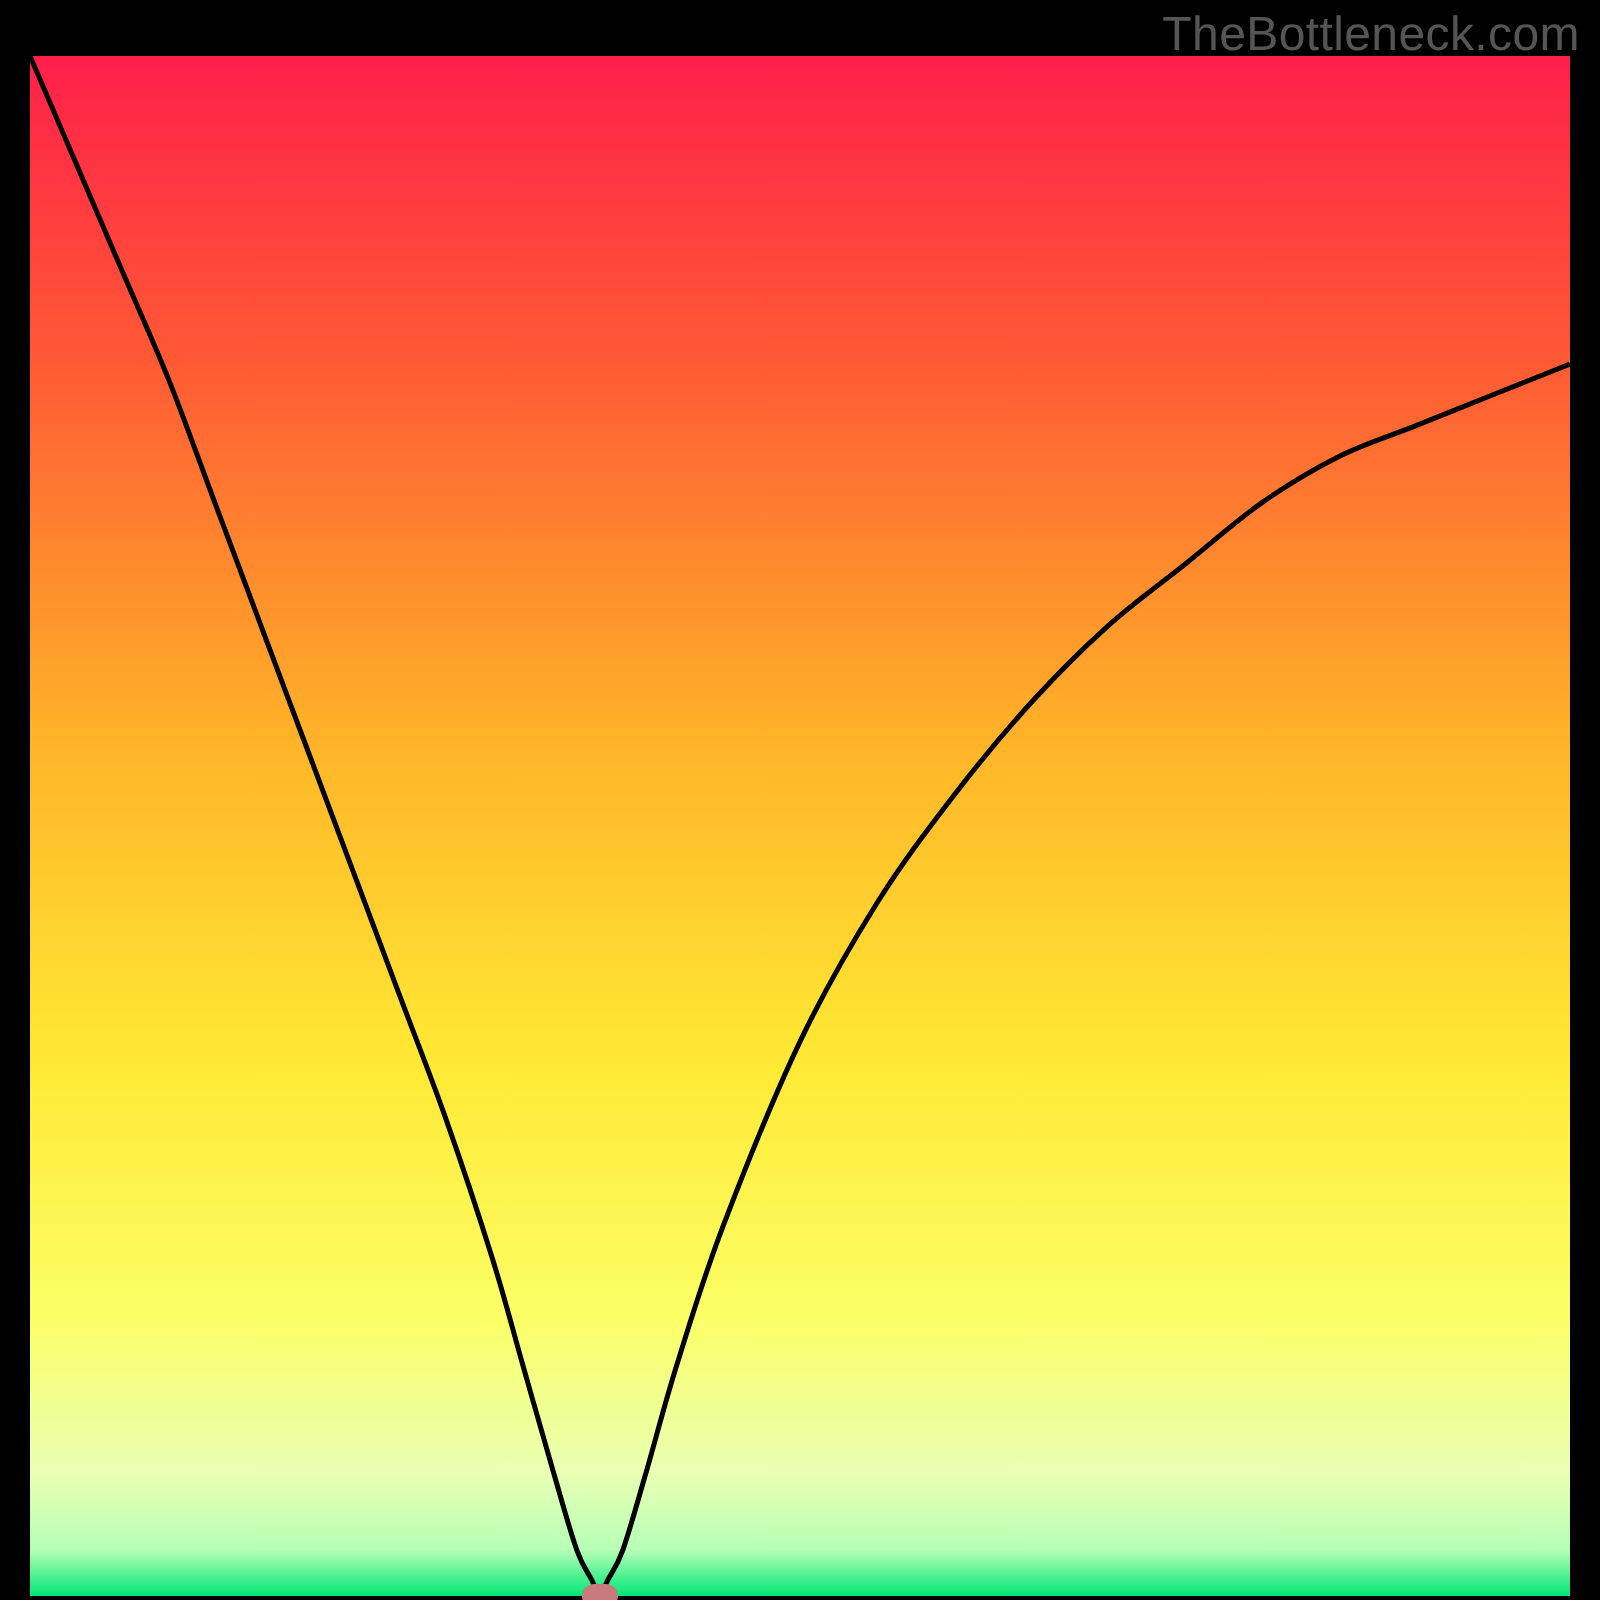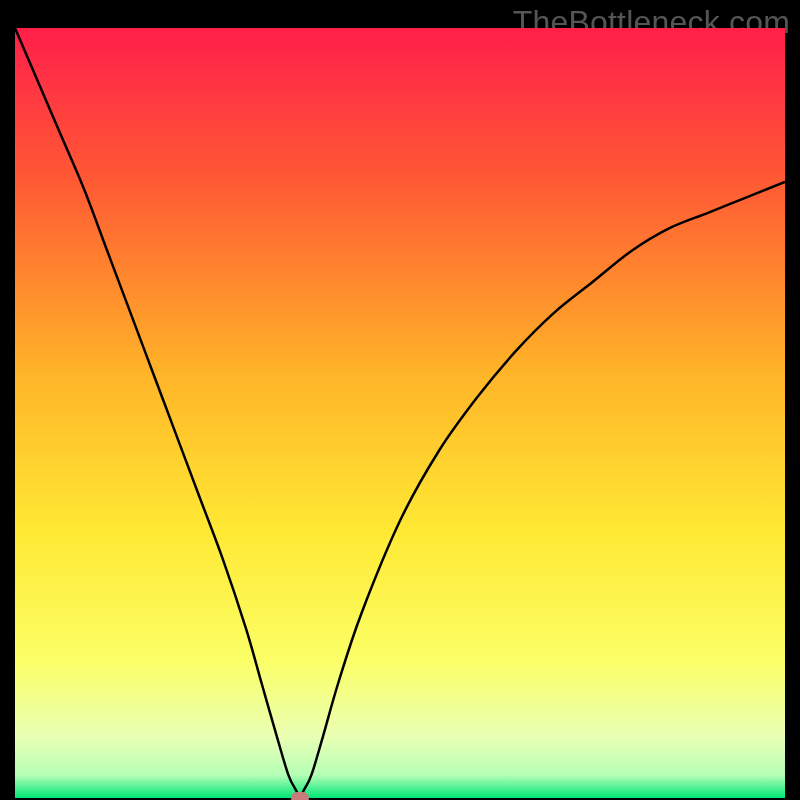--- a/index.html
+++ b/index.html
@@ -24,21 +24,21 @@
     left: 0;
     top: 0;
     width: 770px;
     height: 770px;
   }
   .watermark {
     position: absolute;
     top: 4px;
     right: 10px;
     color: #555;
-    font-size: 32px;
+    font-size: 24px;
     font-weight: 500;
     letter-spacing: 0.2px;
     margin-left: 40px;
   }
   .marker {
     position: absolute;
     width: 18px;
     height: 12px;
     border-radius: 6px;
     background: #c97a7a;

